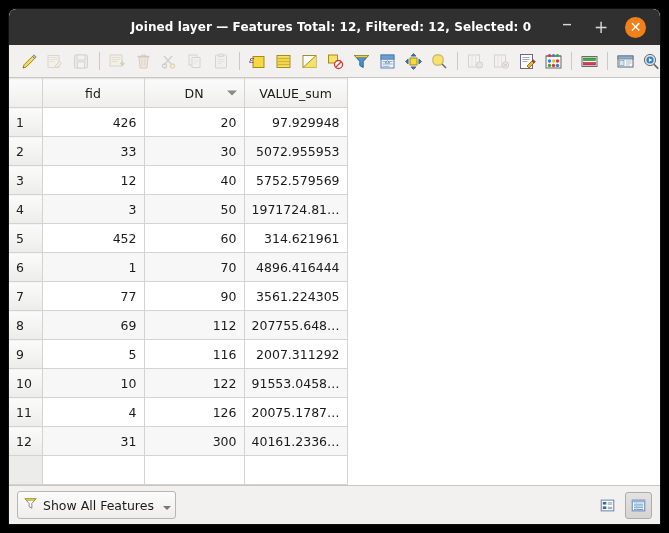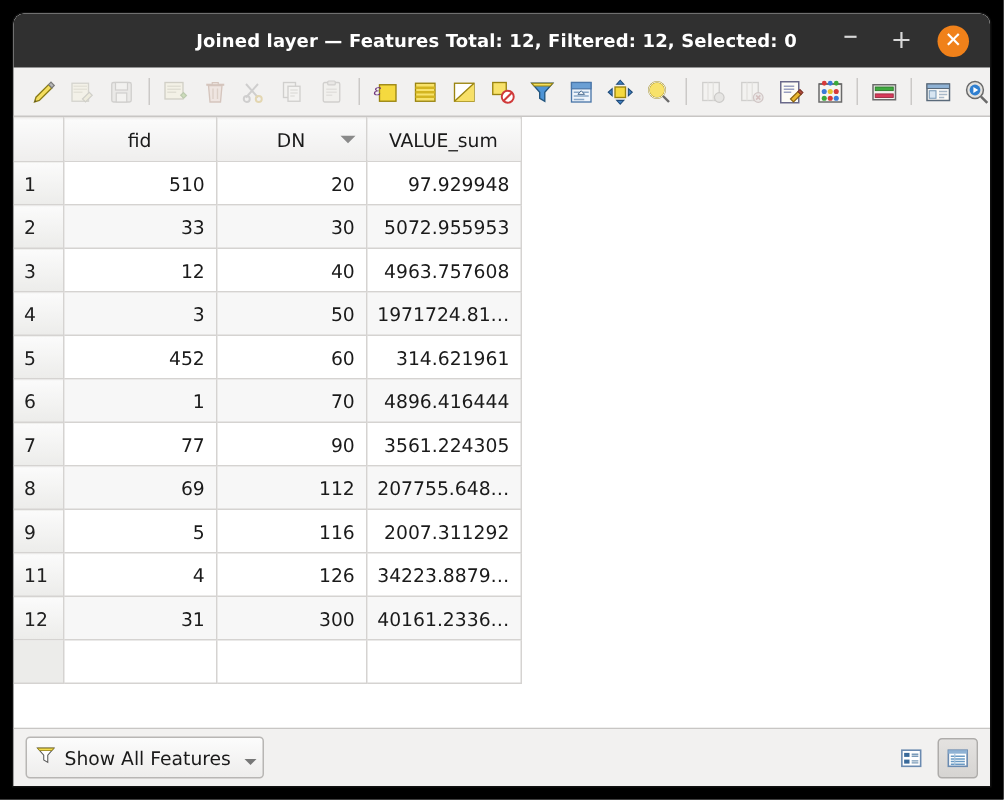--- a/index.html
+++ b/index.html
@@ -446,35 +446,35 @@
           <th class="c-dn">
             <span>DN</span>
             <span class="sort-arrow"></span>
           </th>
           <th class="c-val">VALUE_sum</th>
         </tr>
       </thead>
       <tbody id="tbody">
           <tr class="plain">
             <td class="rowhdr">1</td>
-            <td class="num">510</td>
+            <td class="num">426</td>
             <td class="num">20</td>
             <td class="num">97.929948</td>
           </tr>
           <tr class="alt">
             <td class="rowhdr">2</td>
             <td class="num">33</td>
             <td class="num">30</td>
             <td class="num">5072.955953</td>
           </tr>
           <tr class="plain">
             <td class="rowhdr">3</td>
             <td class="num">12</td>
             <td class="num">40</td>
-            <td class="num">4963.757608</td>
+            <td class="num">5752.579569</td>
           </tr>
           <tr class="alt">
             <td class="rowhdr">4</td>
             <td class="num">3</td>
             <td class="num">50</td>
             <td class="num">1971724.81…</td>
           </tr>
           <tr class="plain">
             <td class="rowhdr">5</td>
             <td class="num">452</td>
@@ -498,25 +498,31 @@
             <td class="num">69</td>
             <td class="num">112</td>
             <td class="num">207755.648…</td>
           </tr>
           <tr class="plain">
             <td class="rowhdr">9</td>
             <td class="num">5</td>
             <td class="num">116</td>
             <td class="num">2007.311292</td>
           </tr>
+          <tr class="alt">
+            <td class="rowhdr">10</td>
+            <td class="num">10</td>
+            <td class="num">122</td>
+            <td class="num">91553.0458…</td>
+          </tr>
           <tr class="plain">
             <td class="rowhdr">11</td>
             <td class="num">4</td>
             <td class="num">126</td>
-            <td class="num">34223.8879…</td>
+            <td class="num">20075.1787…</td>
           </tr>
           <tr class="alt">
             <td class="rowhdr">12</td>
             <td class="num">31</td>
             <td class="num">300</td>
             <td class="num">40161.2336…</td>
           </tr>
           <tr class="filler plain">
             <td class="rowhdr"></td>
             <td></td>

